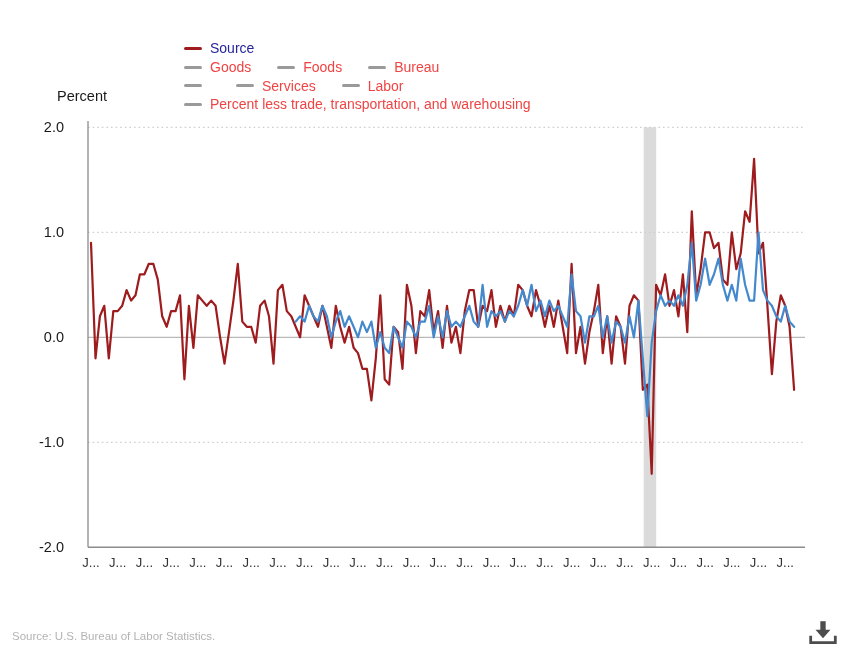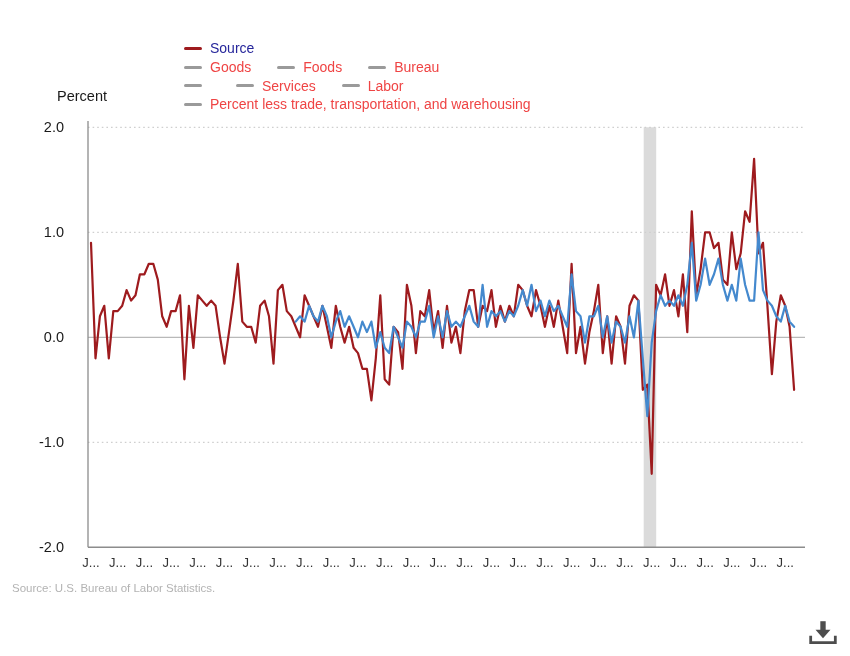--- a/index.html
+++ b/index.html
@@ -9,21 +9,21 @@
   #percent-label{position:absolute;left:57px;top:88px;font-size:14.5px;color:#1a1a1a;text-align:center;}
   #legend{position:absolute;left:184px;top:39px;}
   .lrow{display:flex;align-items:center;gap:26px;height:18.7px;white-space:nowrap;}
   .litem{display:flex;align-items:center;font-size:14px;cursor:pointer;}
   .sw{display:inline-block;width:18px;height:3px;border-radius:2px;margin-right:8px;flex:0 0 auto;}
   .active-li{color:var(--navy);}
   .inactive-li{color:#ef4444;}
   #plot{position:absolute;left:0;top:0;}
   .ytick{font-size:14.5px;fill:#1a1a1a;font-family:"Liberation Sans",sans-serif;}
   .xtick{font-size:13px;fill:#333;font-family:"Liberation Sans",sans-serif;}
-  #source-note{position:absolute;left:12px;top:582px;font-size:11.5px;color:#b3b3b3;}
+  #source-note{position:absolute;left:12px;top:630px;font-size:11.5px;color:#b3b3b3;}
   #download-button{position:absolute;right:7px;bottom:6px;width:40px;height:34px;display:flex;
                    align-items:center;justify-content:center;cursor:pointer;}
 </style>
 </head>
 <body>
 
 <div id="stage">
 
 
   <div id="legend">

